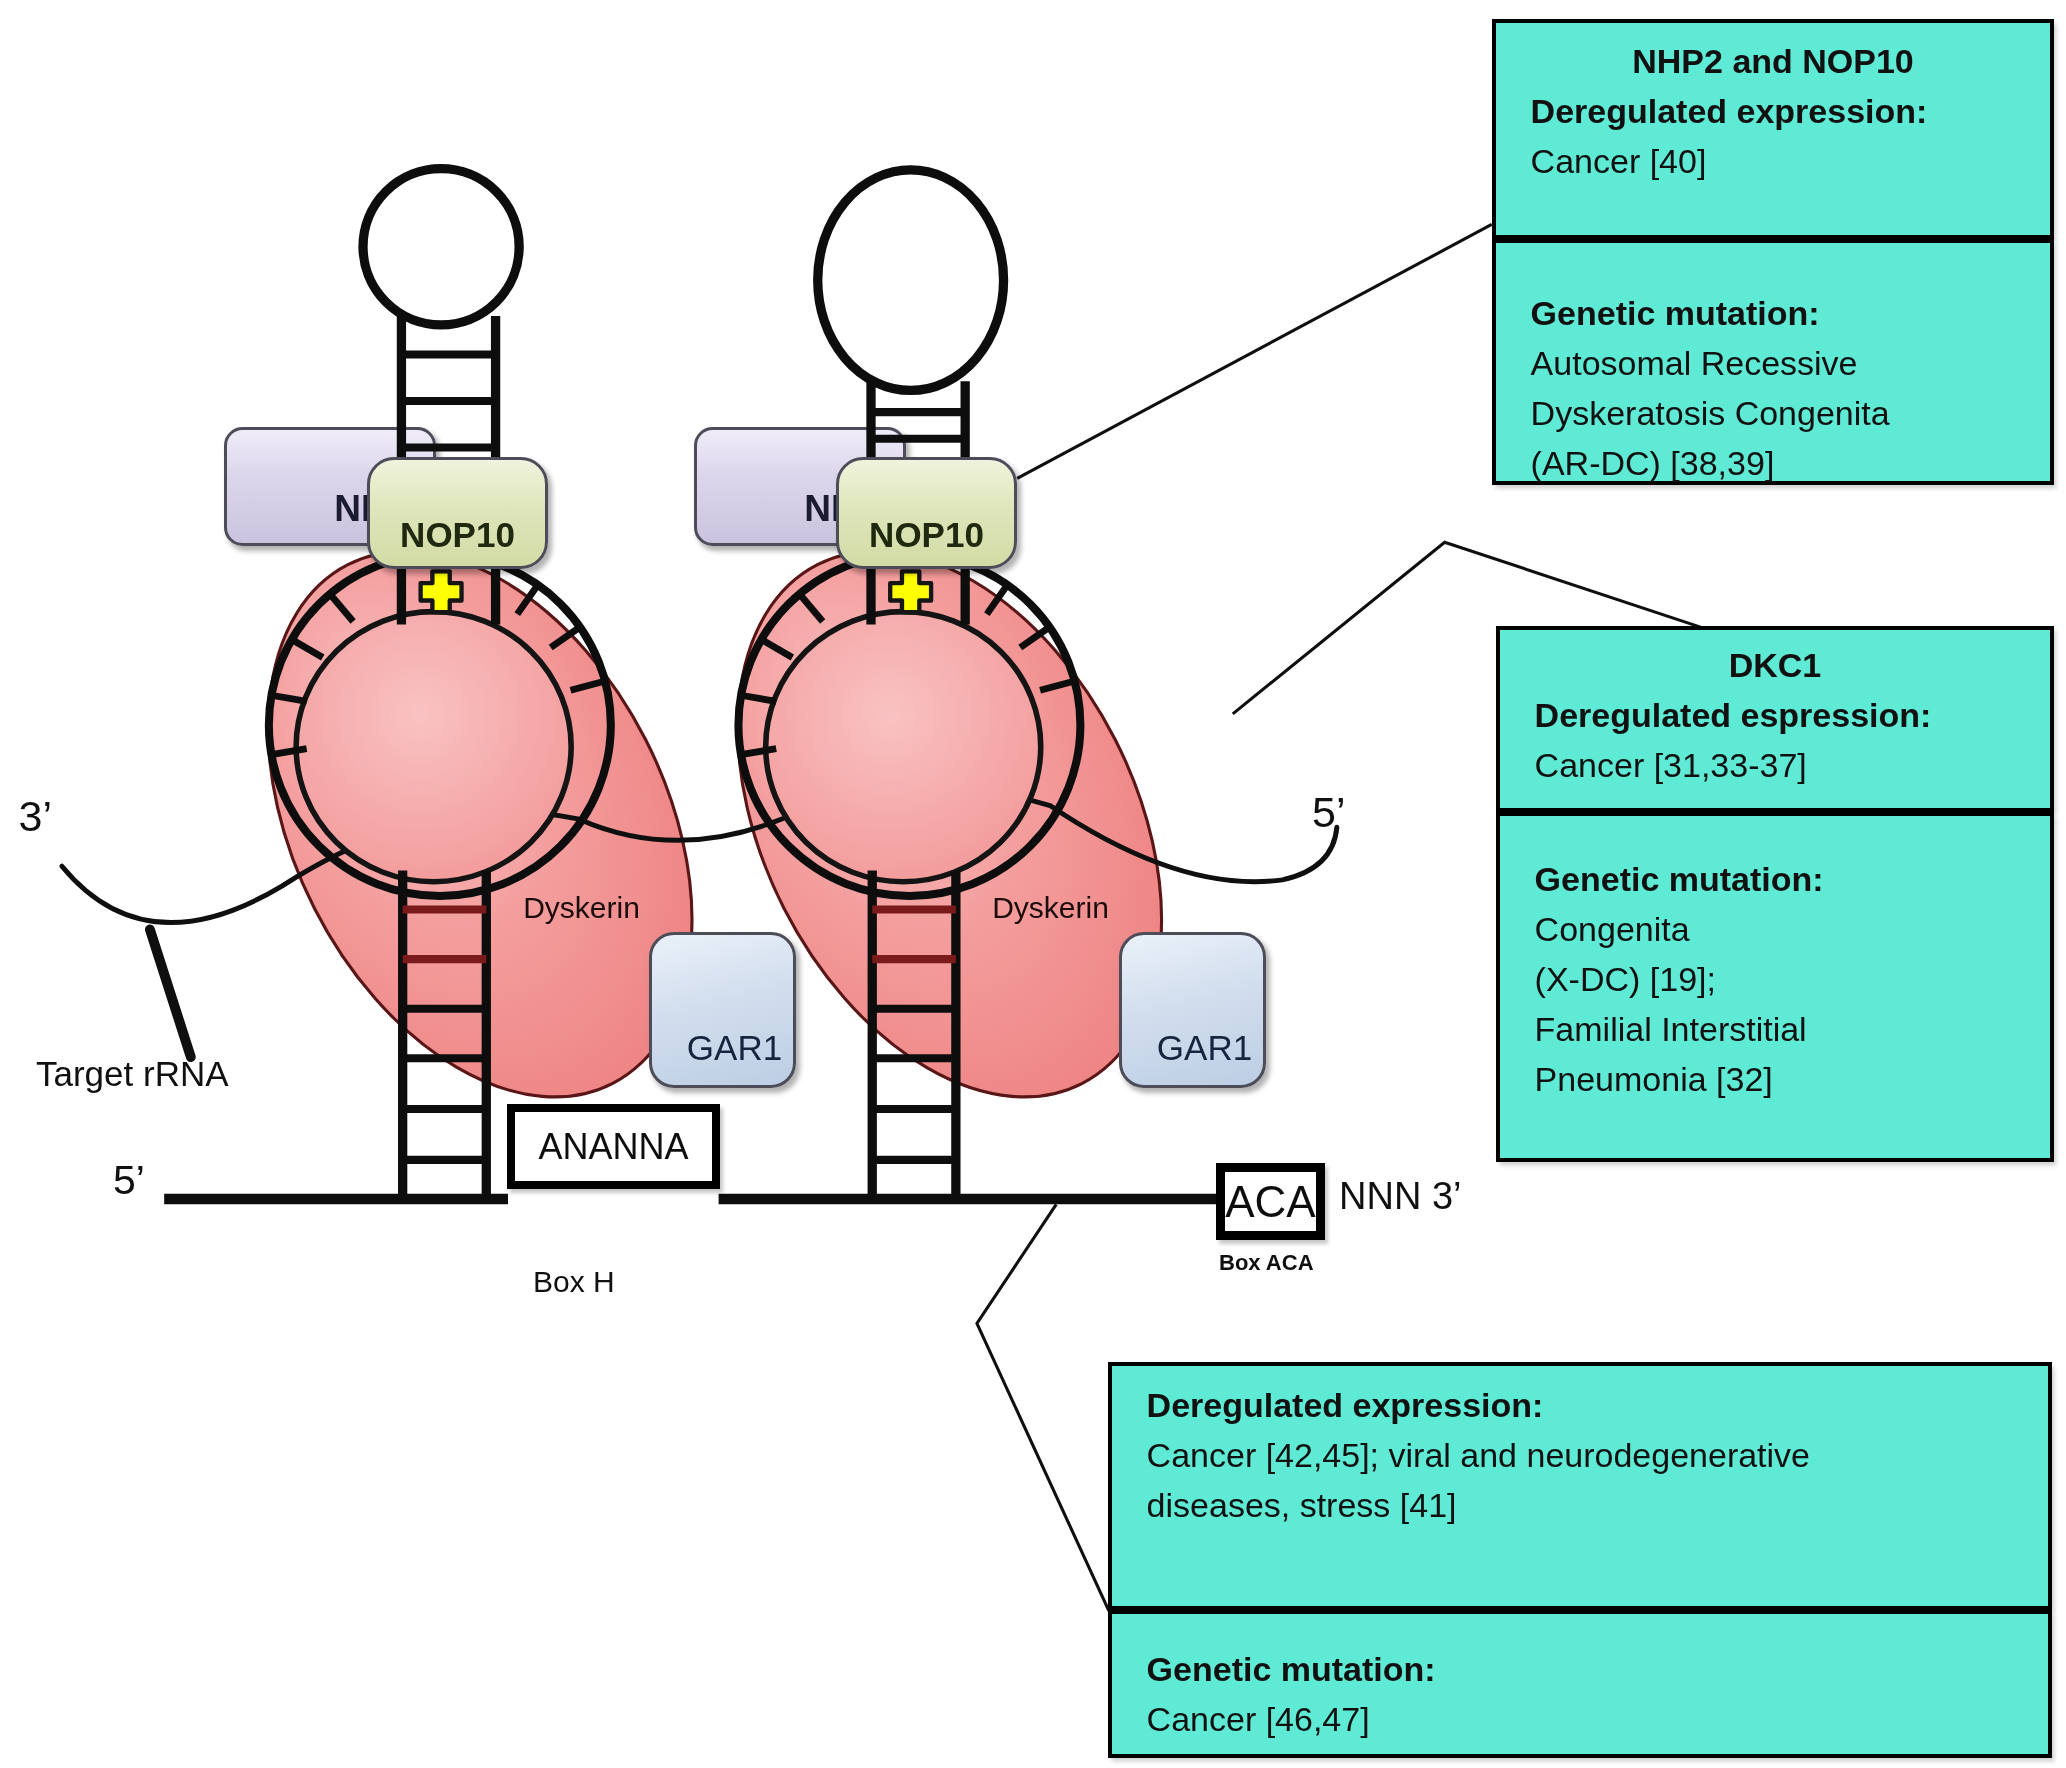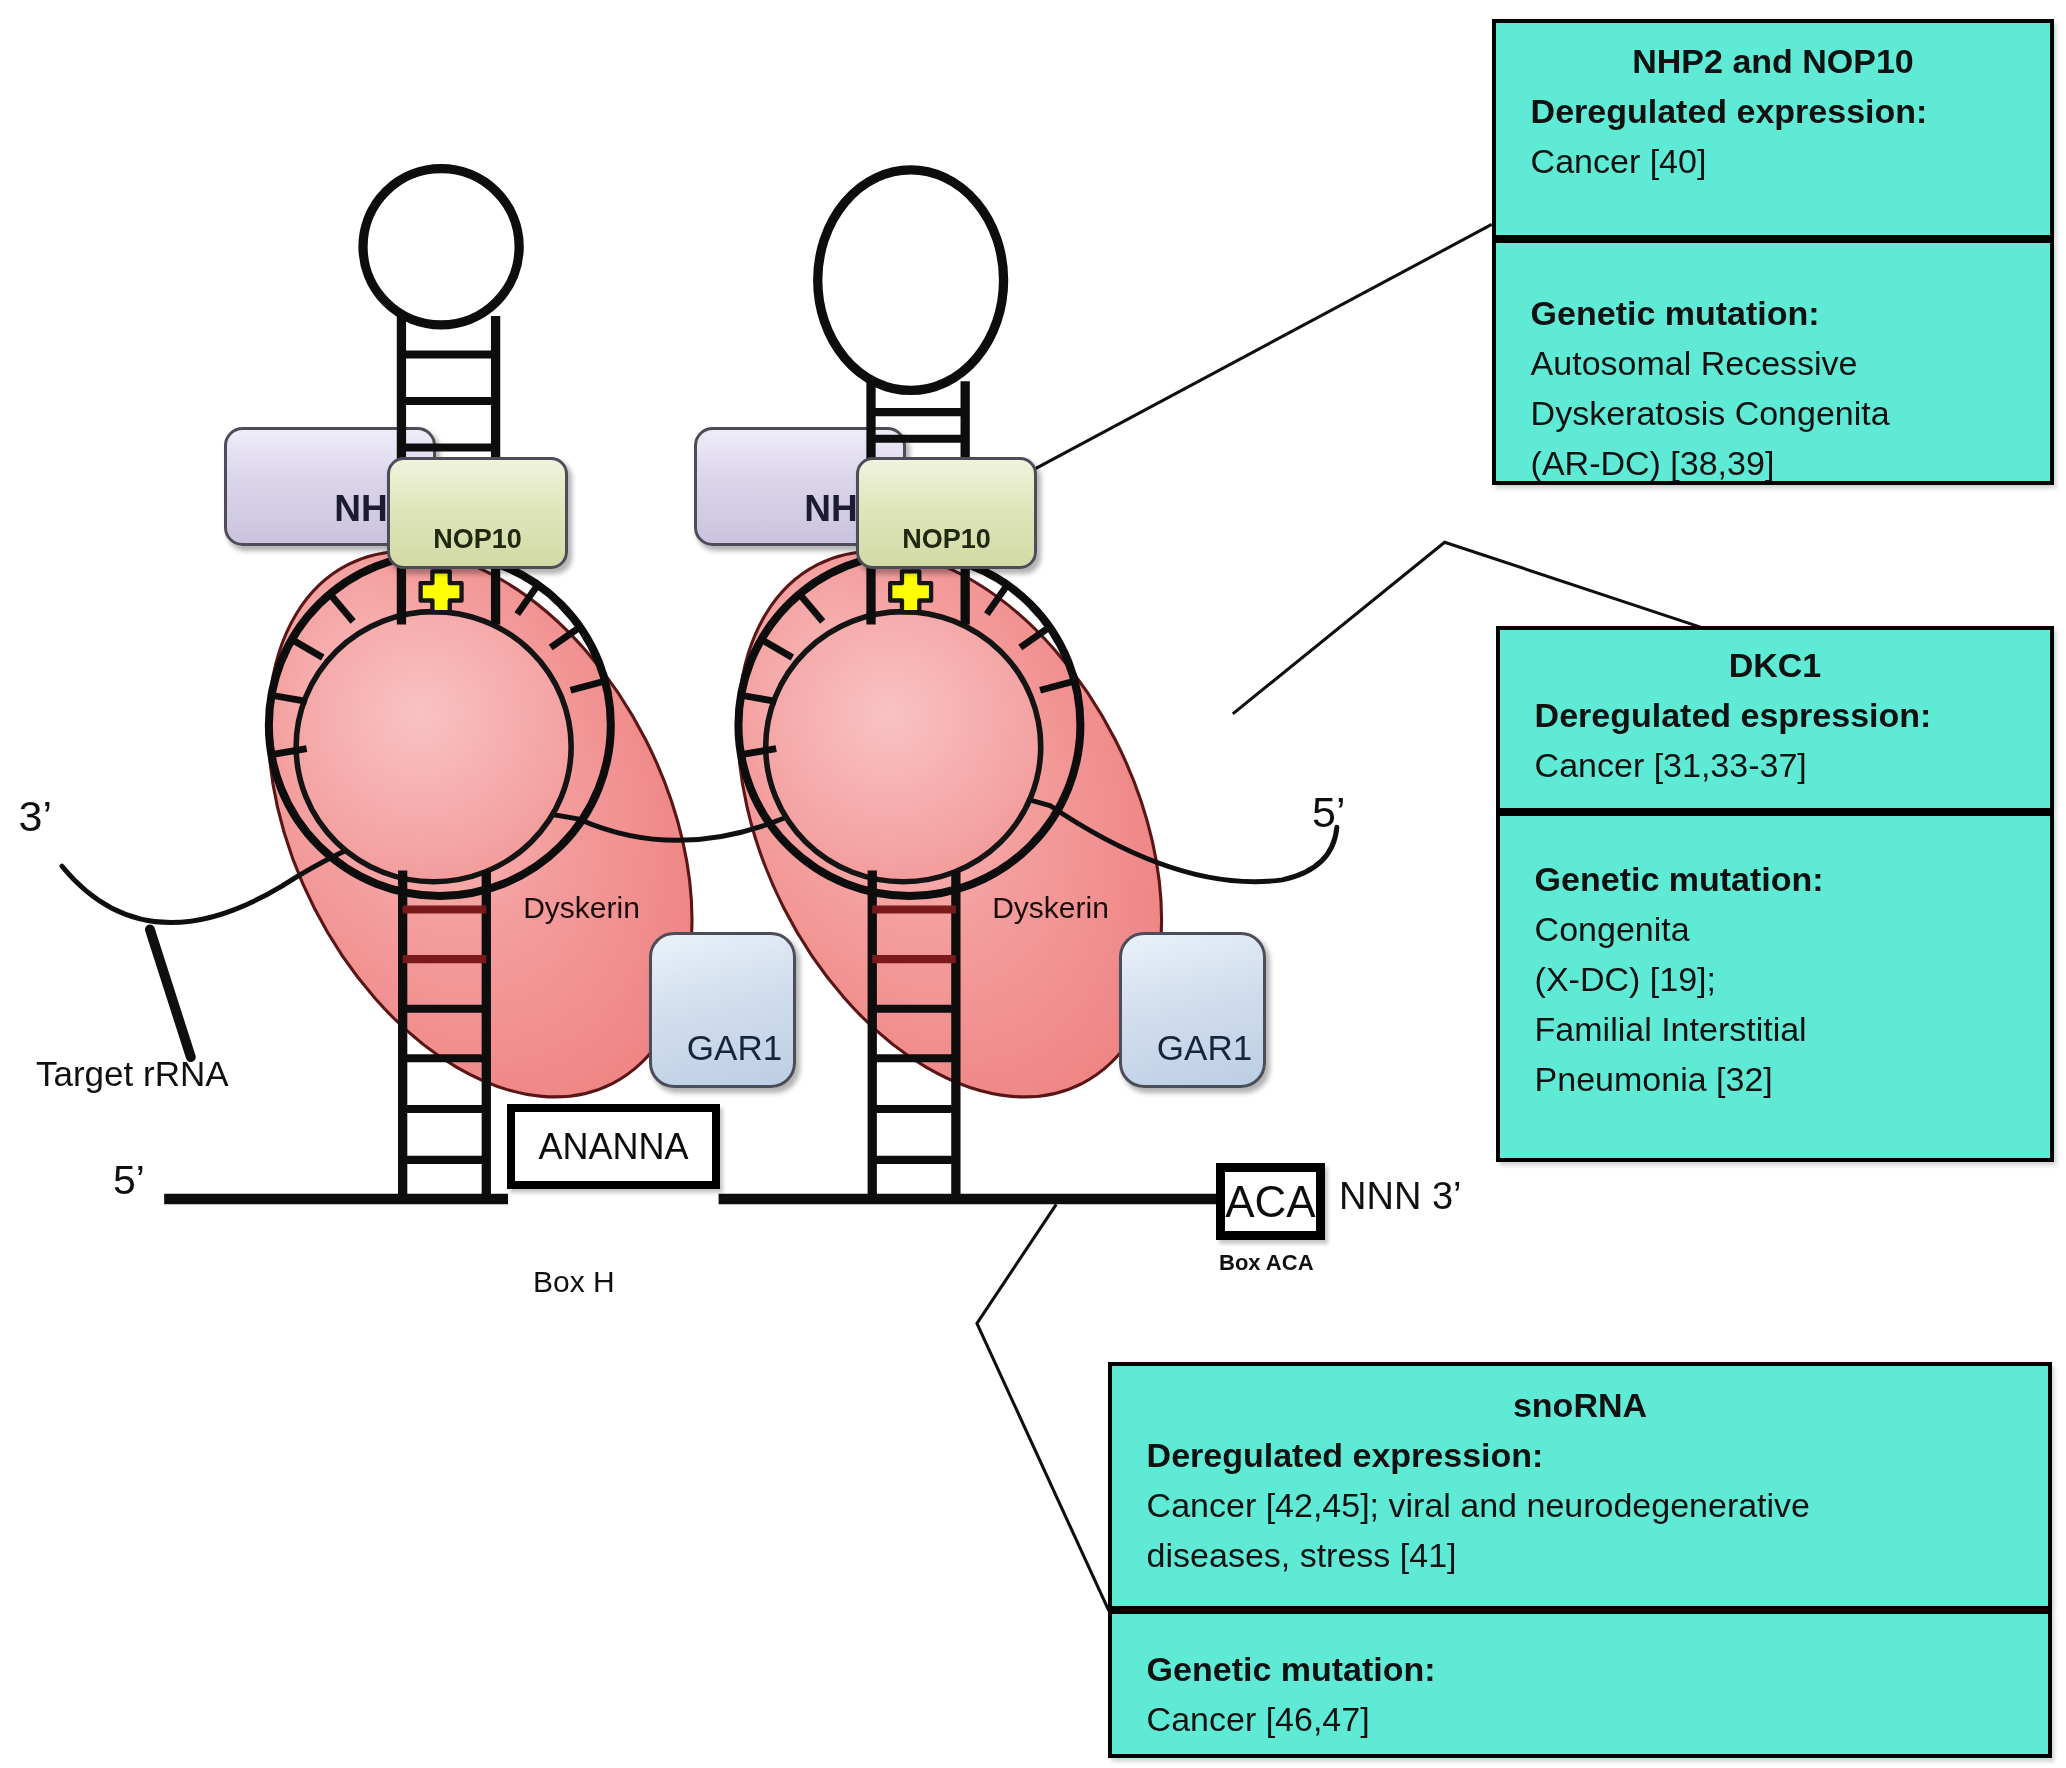--- a/index.html
+++ b/index.html
@@ -20,24 +20,24 @@
   .nhp2 {
     left:224px; top:427px; width:212px; height:119px; z-index:2;
     border-radius:18.6px;
     background:linear-gradient(180deg,#efecf8 0%,#dcd6ec 40%,#cbc3de 100%);
     align-items:center; justify-content:flex-end; padding-left:32px; padding-top:45px;
     font-size:37px; font-weight:600; color:#1b1b33;
   }
   .nhp2.right { left:694px; }
   .nop10 {
     left:367px; top:457px; width:181px; height:112px; z-index:4;
-    border-radius:17px;
+    border-radius:27px;
     background:linear-gradient(180deg,#f0f3dd 0%,#dfe6bc 45%,#d2dba5 100%);
     align-items:flex-end; justify-content:center; padding-bottom:11px;
-    font-size:27px; font-weight:600; color:#20280f;margin-left:20px;
+    font-size:35px; font-weight:600; color:#20280f;
   }
   .nop10.right { left:836px; }
   .gar1 {
     left:649px; top:932px; width:147px; height:156px; z-index:4;
     border-radius:25px;
     background:linear-gradient(165deg,#eaf1f9 0%,#d2deee 45%,#bccee4 100%);
     align-items:flex-end; justify-content:center; padding-bottom:17.3px;
     font-size:35px; font-weight:500; color:#17243d;padding-left:24px;
   }
   .gar1.right { left:1119px; }
@@ -252,21 +252,20 @@
       <div class="blb">Genetic mutation:</div>
       <div>Congenita</div>
       <div>(X-DC) [19];</div>
       <div>Familial Interstitial</div>
       <div>Pneumonia [32]</div>
     </div>
   </div>
 
   <div class="anno" id="box-snorna">
     <div class="sect s1">
-      <div class="title">snoRNA</div>
       <div class="blb">Deregulated expression:</div>
       <div>Cancer [42,45]; viral and neurodegenerative</div>
       <div>diseases, stress [41]</div>
     </div>
     <div class="sect s2">
       <div class="blb">Genetic mutation:</div>
       <div>Cancer [46,47]</div>
     </div>
   </div>
 

